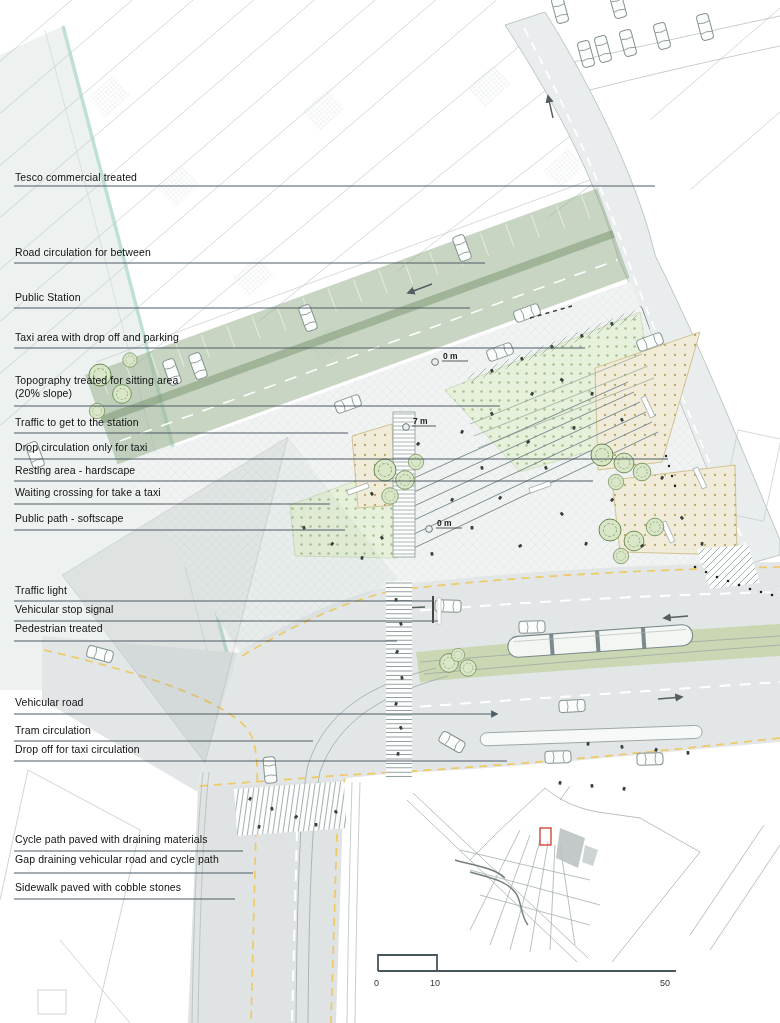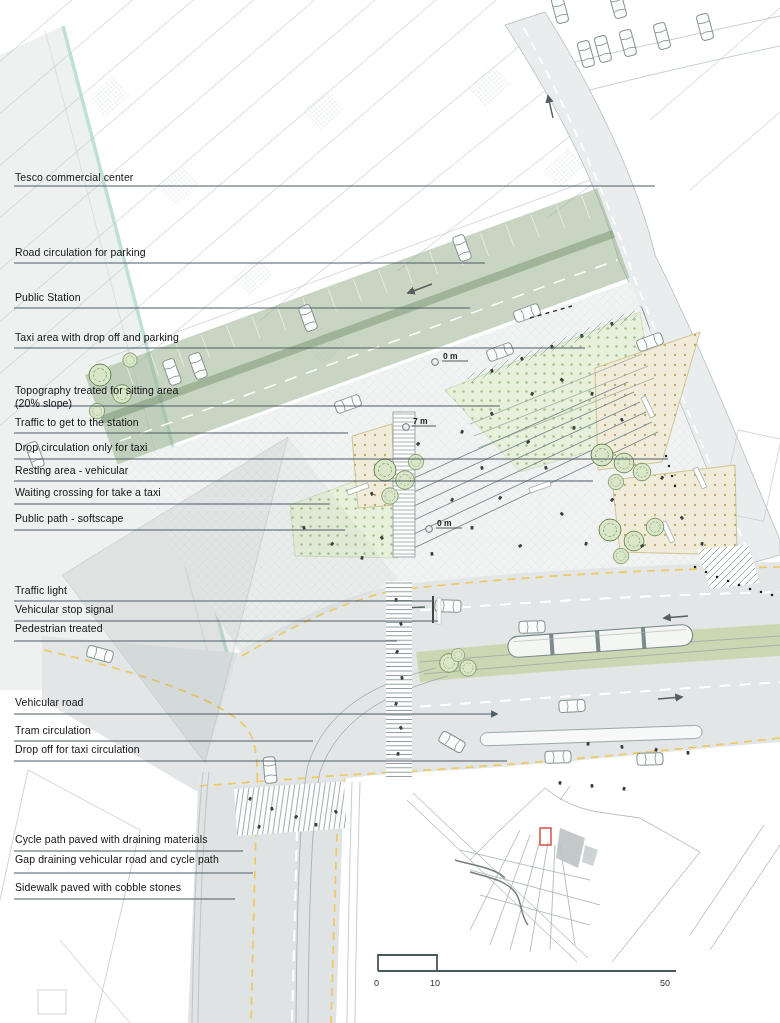--- a/index.html
+++ b/index.html
@@ -451,29 +451,29 @@
     <line x1="14" y1="714" x2="497" y2="714" marker-end="url(#ah)"></line>
     <line x1="14" y1="741" x2="313" y2="741"></line>
     <line x1="14" y1="761" x2="507" y2="761"></line>
     <line x1="14" y1="851" x2="243" y2="851"></line>
     <line x1="14" y1="873" x2="253" y2="873"></line>
     <line x1="14" y1="899" x2="235" y2="899"></line>
   </g>
 </svg>
 
 <div>
-  <div class="label" style="top:171px">Tesco commercial center</div>
-  <div class="label" style="top:246px">Road circulation for parking</div>
+  <div class="label" style="top:171px">Tesco commercial treated</div>
+  <div class="label" style="top:246px">Road circulation for between</div>
   <div class="label" style="top:291px">Public Station</div>
   <div class="label" style="top:331px">Taxi area with drop off and parking</div>
-  <div class="label" style="top:384px;max-width:210px">Topography treated for sitting area
+  <div class="label" style="top:374px;max-width:210px">Topography treated for sitting area
 (20% slope)</div>
   <div class="label" style="top:416px">Traffic to get to the station</div>
   <div class="label" style="top:441px">Drop circulation only for taxi</div>
-  <div class="label" style="top:464px">Resting area - vehicular</div>
+  <div class="label" style="top:464px">Resting area - hardscape</div>
   <div class="label" style="top:486px">Waiting crossing for take a taxi</div>
   <div class="label" style="top:512px">Public path - softscape</div>
   <div class="label" style="top:584px">Traffic light</div>
   <div class="label" style="top:603px">Vehicular stop signal</div>
   <div class="label" style="top:622px">Pedestrian treated</div>
   <div class="label" style="top:696px">Vehicular road</div>
   <div class="label" style="top:724px">Tram circulation</div>
   <div class="label" style="top:743px">Drop off for taxi circulation</div>
   <div class="label" style="top:833px">Cycle path paved with draining materials</div>
   <div class="label" style="top:853px">Gap draining vehicular road and cycle path</div>

